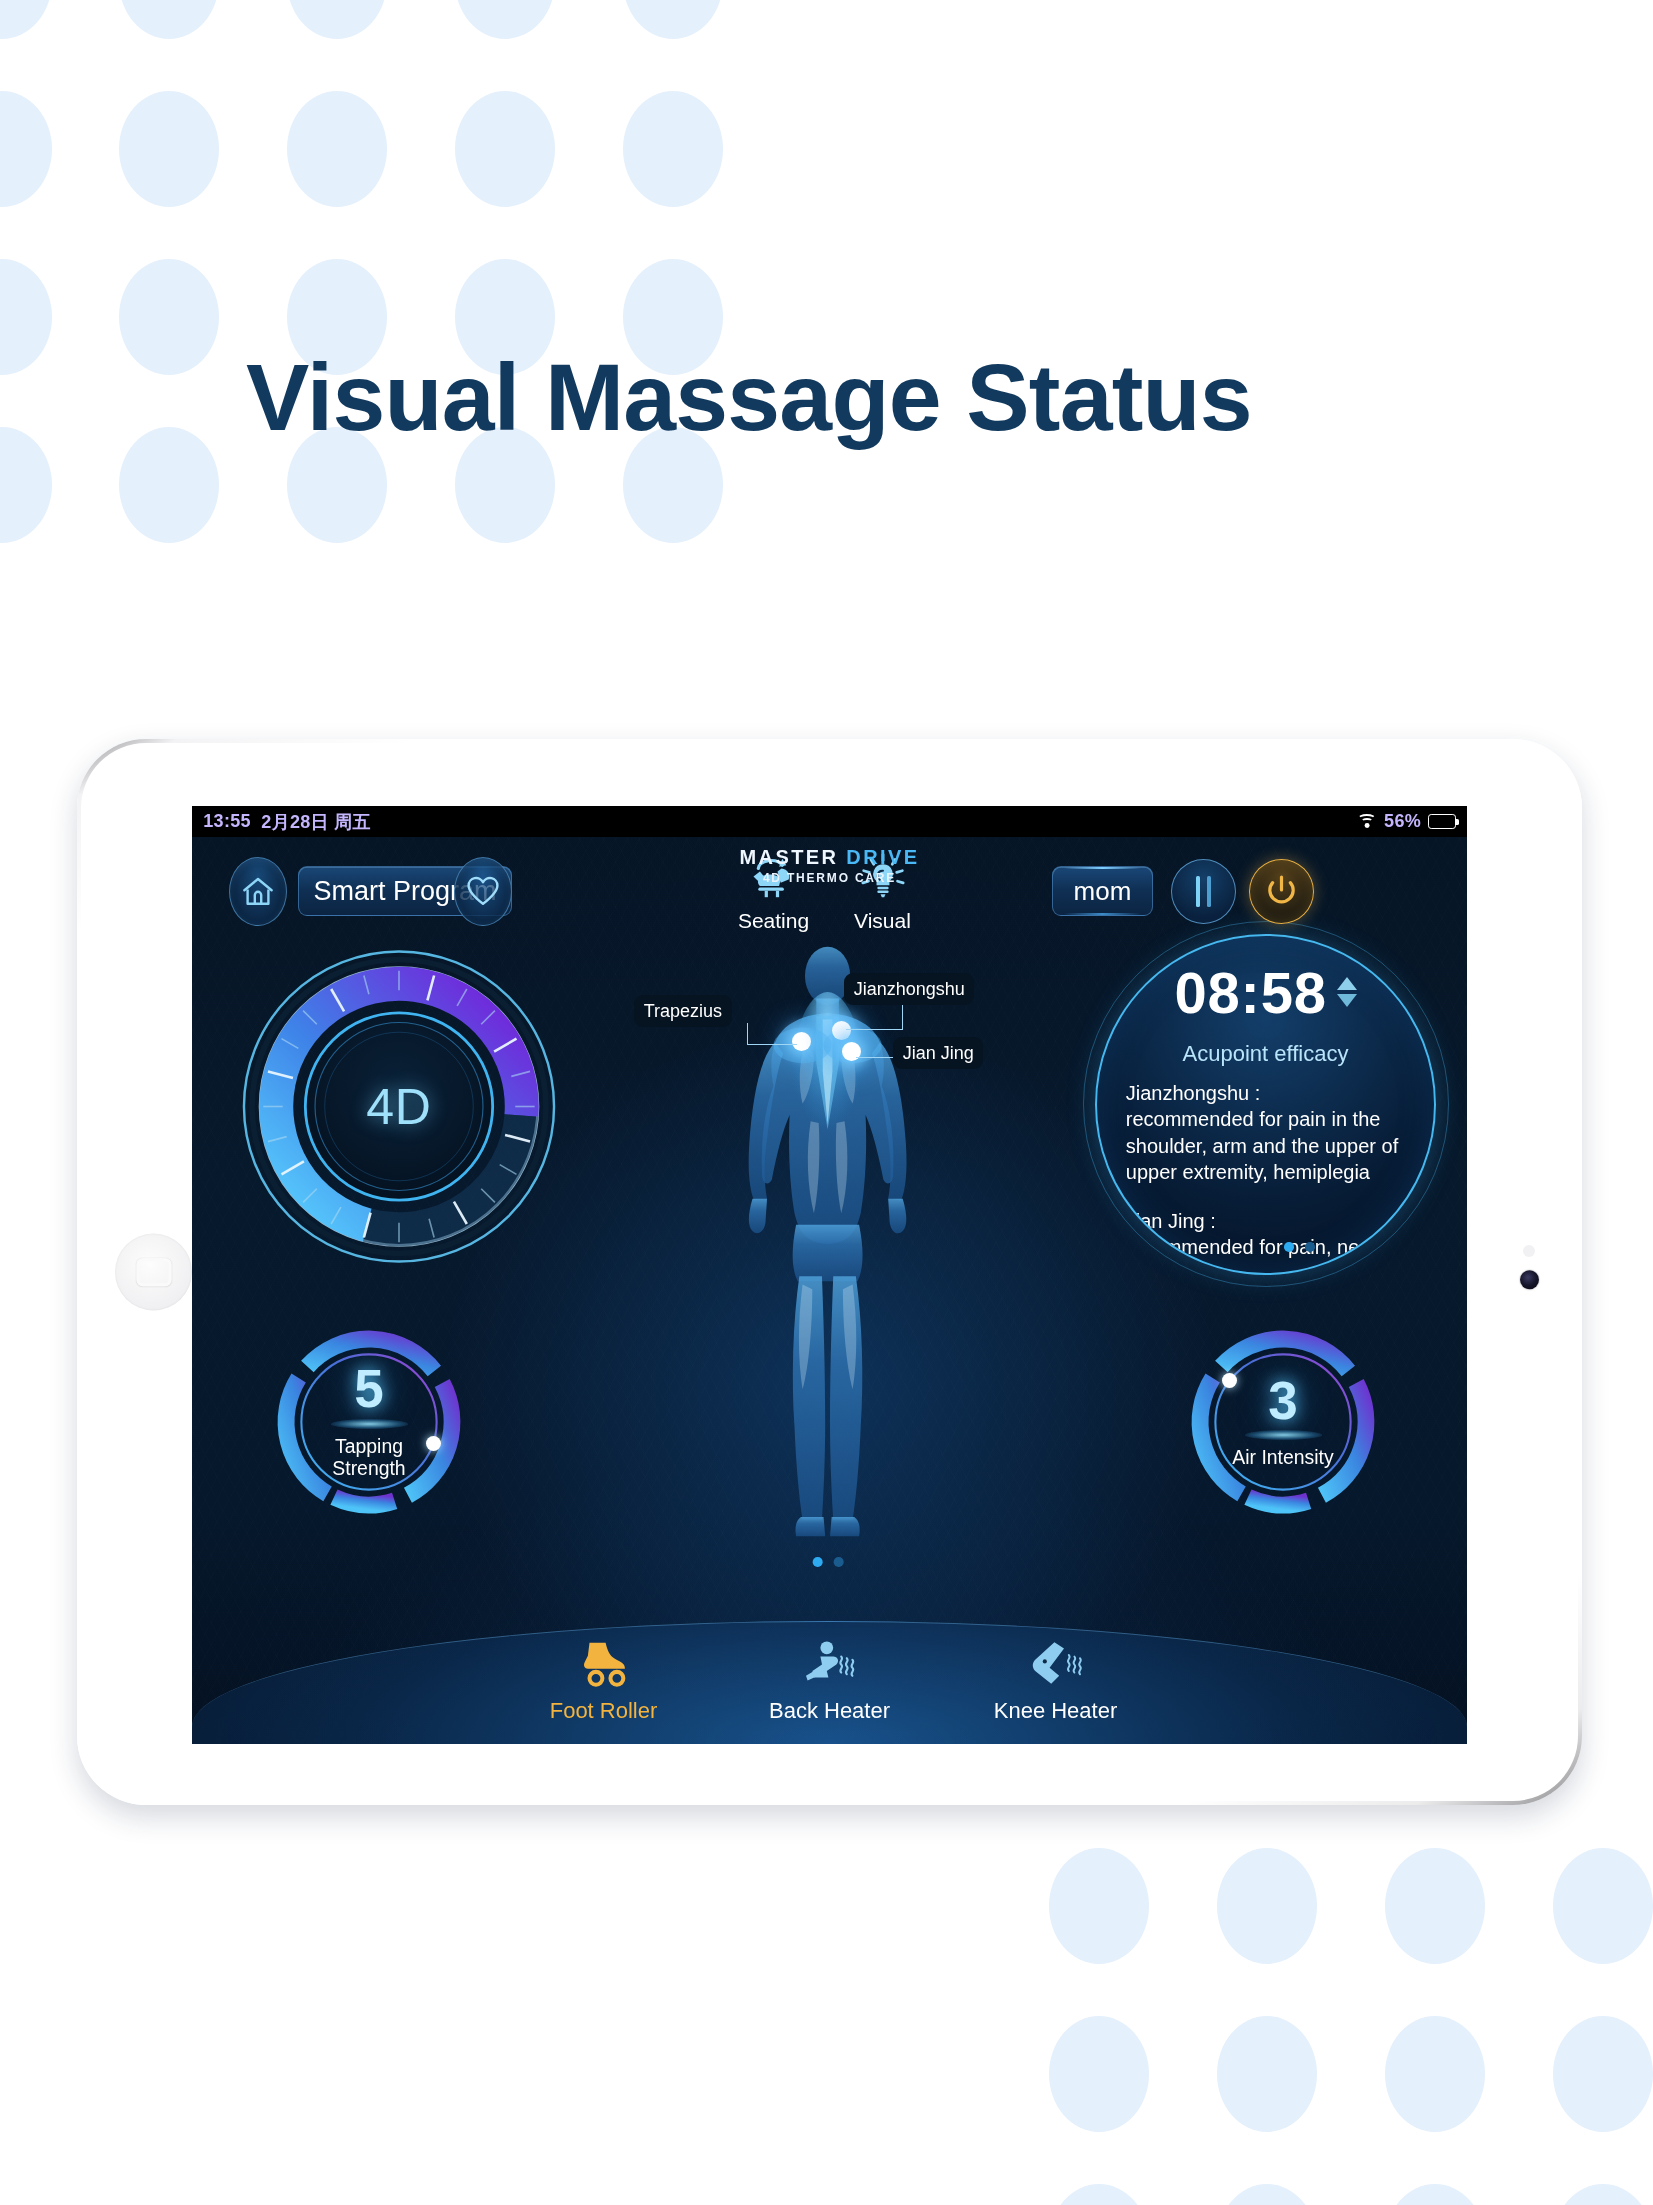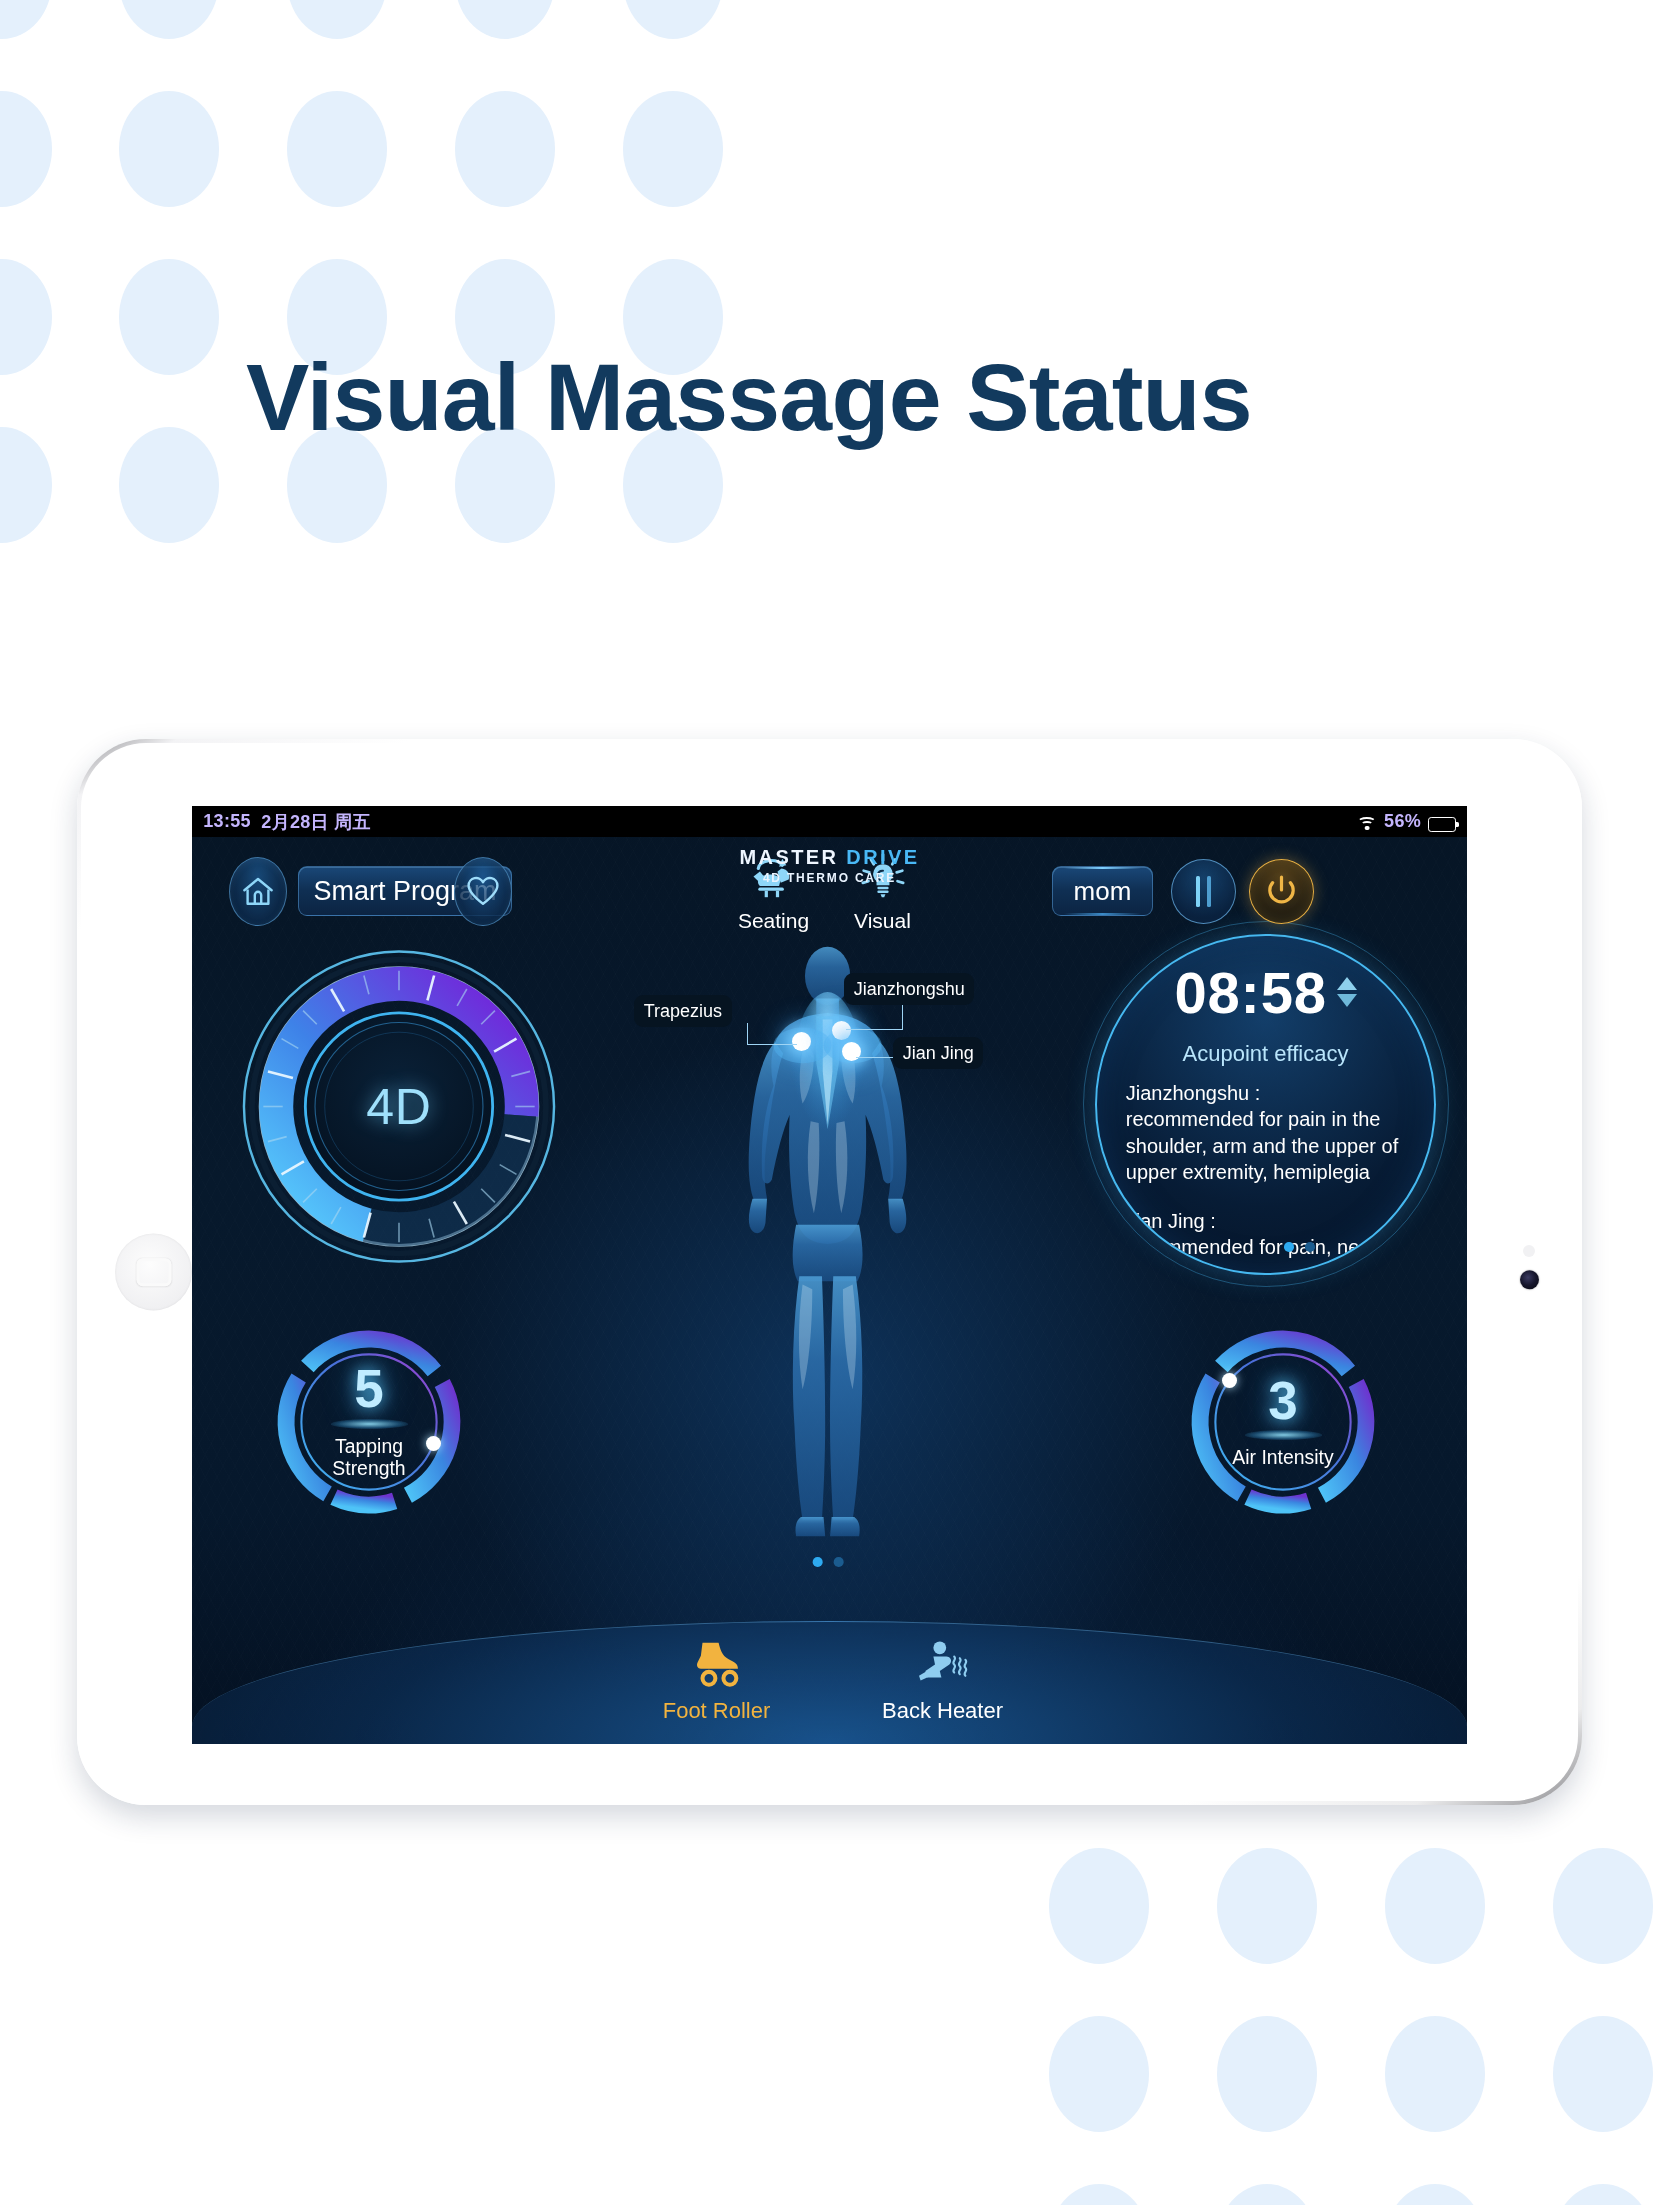--- a/index.html
+++ b/index.html
@@ -134,21 +134,21 @@
     align-items: center;
     justify-content: space-between;
     padding: 0 11.3px;
     z-index: 40;
     color: #c4b5fd;
     font-size: 18px;
     font-weight: bold;
     letter-spacing: 0.3px;
   }
   .status-left { display: flex; align-items: center; gap: 10.5px; }
-  .status-right { display: flex; align-items: flex-end; gap: 7.3px; }
+  .status-right { display: flex; align-items: center; gap: 7.3px; }
   .wifi-icon { width: 19.4px; height: 16px; position: relative; }
   .wifi-icon i {
     position: absolute;
     left: 50%;
     border: 2.4px solid #ffffff;
     border-bottom-color: transparent;
     border-left-color: transparent;
     border-right-color: transparent;
     border-radius: 50% 50% 0 0;
     transform: translateX(-50%);
@@ -897,18 +897,32 @@
               <g stroke="#8fcdf0" stroke-width="2.6" fill="none" stroke-linecap="round">
                 <path d="M50 22 c4 4 -4 6 0 10 c4 4 -4 6 0 10"></path>
                 <path d="M57 24 c4 4 -4 6 0 10 c4 4 -4 6 0 10"></path>
                 <path d="M64 26 c4 4 -4 6 0 10 c4 4 -4 6 0 10"></path>
               </g>
             </svg>
           </div>
           <div class="tab-label">Back Heater</div>
         </div>
 
+        <div class="tab-item">
+          <div class="tab-icon">
+            <svg width="58" height="48" viewBox="0 0 72 60">
+              <path d="M34 4 L46 12 L28 36 L40 46 L30 56 L10 40 C 6 36 6 30 10 26 Z" fill="#8fcdf0"></path>
+              <circle cx="22" cy="28" r="2.6" fill="#0d2a47"></circle>
+              <g stroke="#8fcdf0" stroke-width="2.4" fill="none" stroke-linecap="round">
+                <path d="M52 20 c4 4 -4 6 0 10 c4 4 -4 6 0 10"></path>
+                <path d="M59 22 c4 4 -4 6 0 10 c4 4 -4 6 0 10"></path>
+                <path d="M66 24 c4 4 -4 6 0 10 c4 4 -4 6 0 10"></path>
+              </g>
+            </svg>
+          </div>
+          <div class="tab-label">Knee Heater</div>
+        </div>
       </div>
 
     </div>
   </div>
 </div>
 
 
 </body></html>

